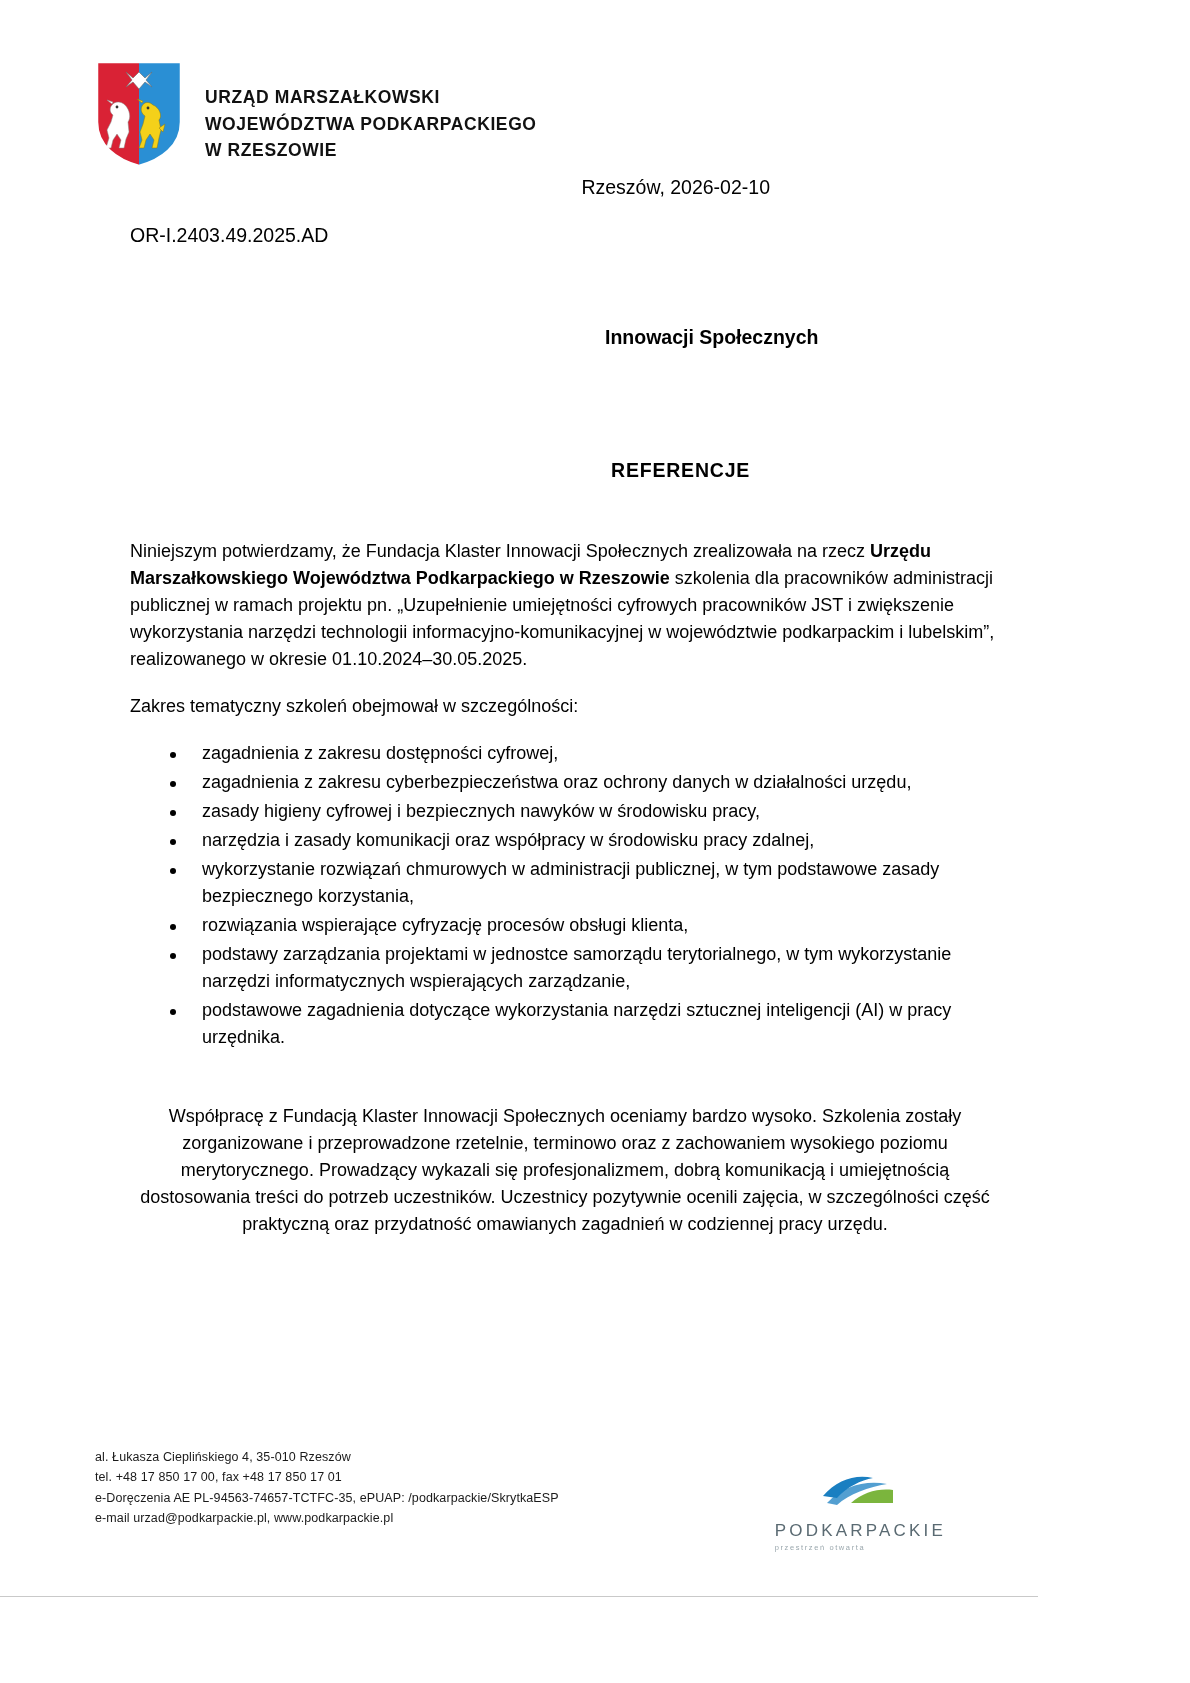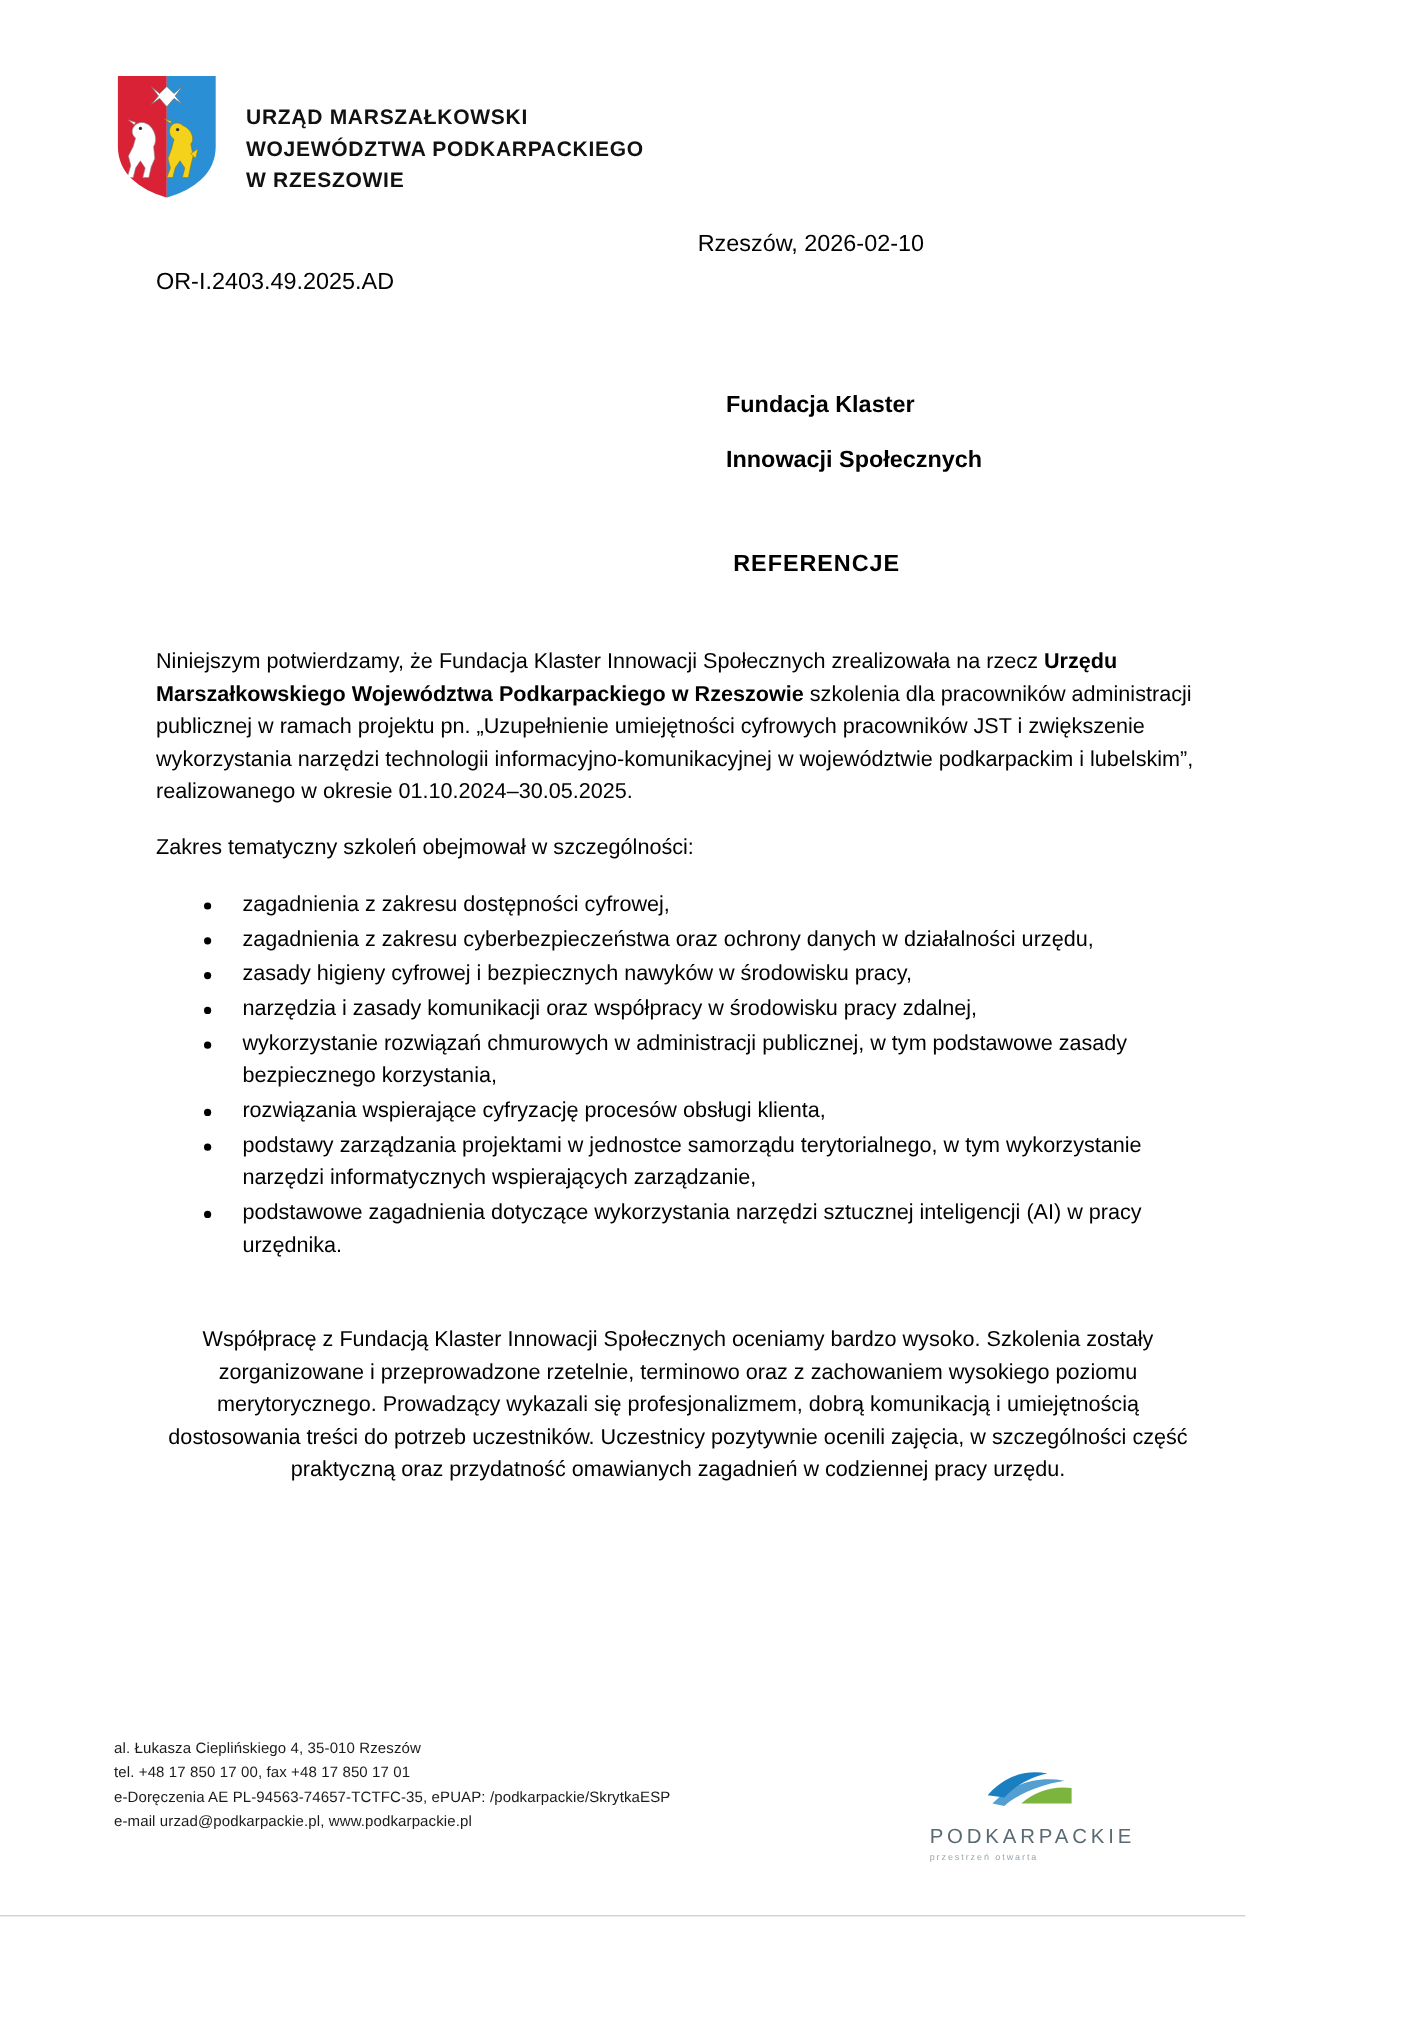--- a/index.html
+++ b/index.html
@@ -39,21 +39,21 @@
     letter-spacing: 0.6px;
     line-height: 1.52;
     color: #111111;
   }
   .org-lines div { white-space: nowrap; }
 
   
   .date-line {
     position: absolute;
     right: 268px;
-    top: 192px;
+    top: 176px;
     font-size: 19.5px;
     white-space: nowrap;
   }
   .ref-line {
     position: absolute;
     left: 130px;
     top: 224px;
     font-size: 19.5px;
     white-space: nowrap;
   }
@@ -205,21 +205,20 @@
       <div>URZĄD MARSZAŁKOWSKI</div>
       <div>WOJEWÓDZTWA PODKARPACKIEGO</div>
       <div>W RZESZOWIE</div>
     </div>
   </div>
 
   <div class="date-line">Rzeszów, 2026-02-10</div>
   <div class="ref-line">OR-I.2403.49.2025.AD</div>
 
   <div class="addressee">
-    <div>Fundacja Klaster</div>
     <div>Innowacji Społecznych</div>
   </div>
 
   <div class="doc-title">REFERENCJE</div>
 
   <div class="body-area">
 
     <p class="para">
       <span>Niniejszym potwierdzamy, że Fundacja Klaster Innowacji Społecznych zrealizowała na rzecz </span><b>Urzędu Marszałkowskiego Województwa Podkarpackiego w Rzeszowie</b><span> szkolenia dla pracowników administracji publicznej w ramach projektu pn. „Uzupełnienie umiejętności cyfrowych pracowników JST i zwiększenie wykorzystania narzędzi technologii informacyjno-komunikacyjnej w województwie podkarpackim i lubelskim”, realizowanego w okresie 01.10.2024–30.05.2025.</span>
     </p>

